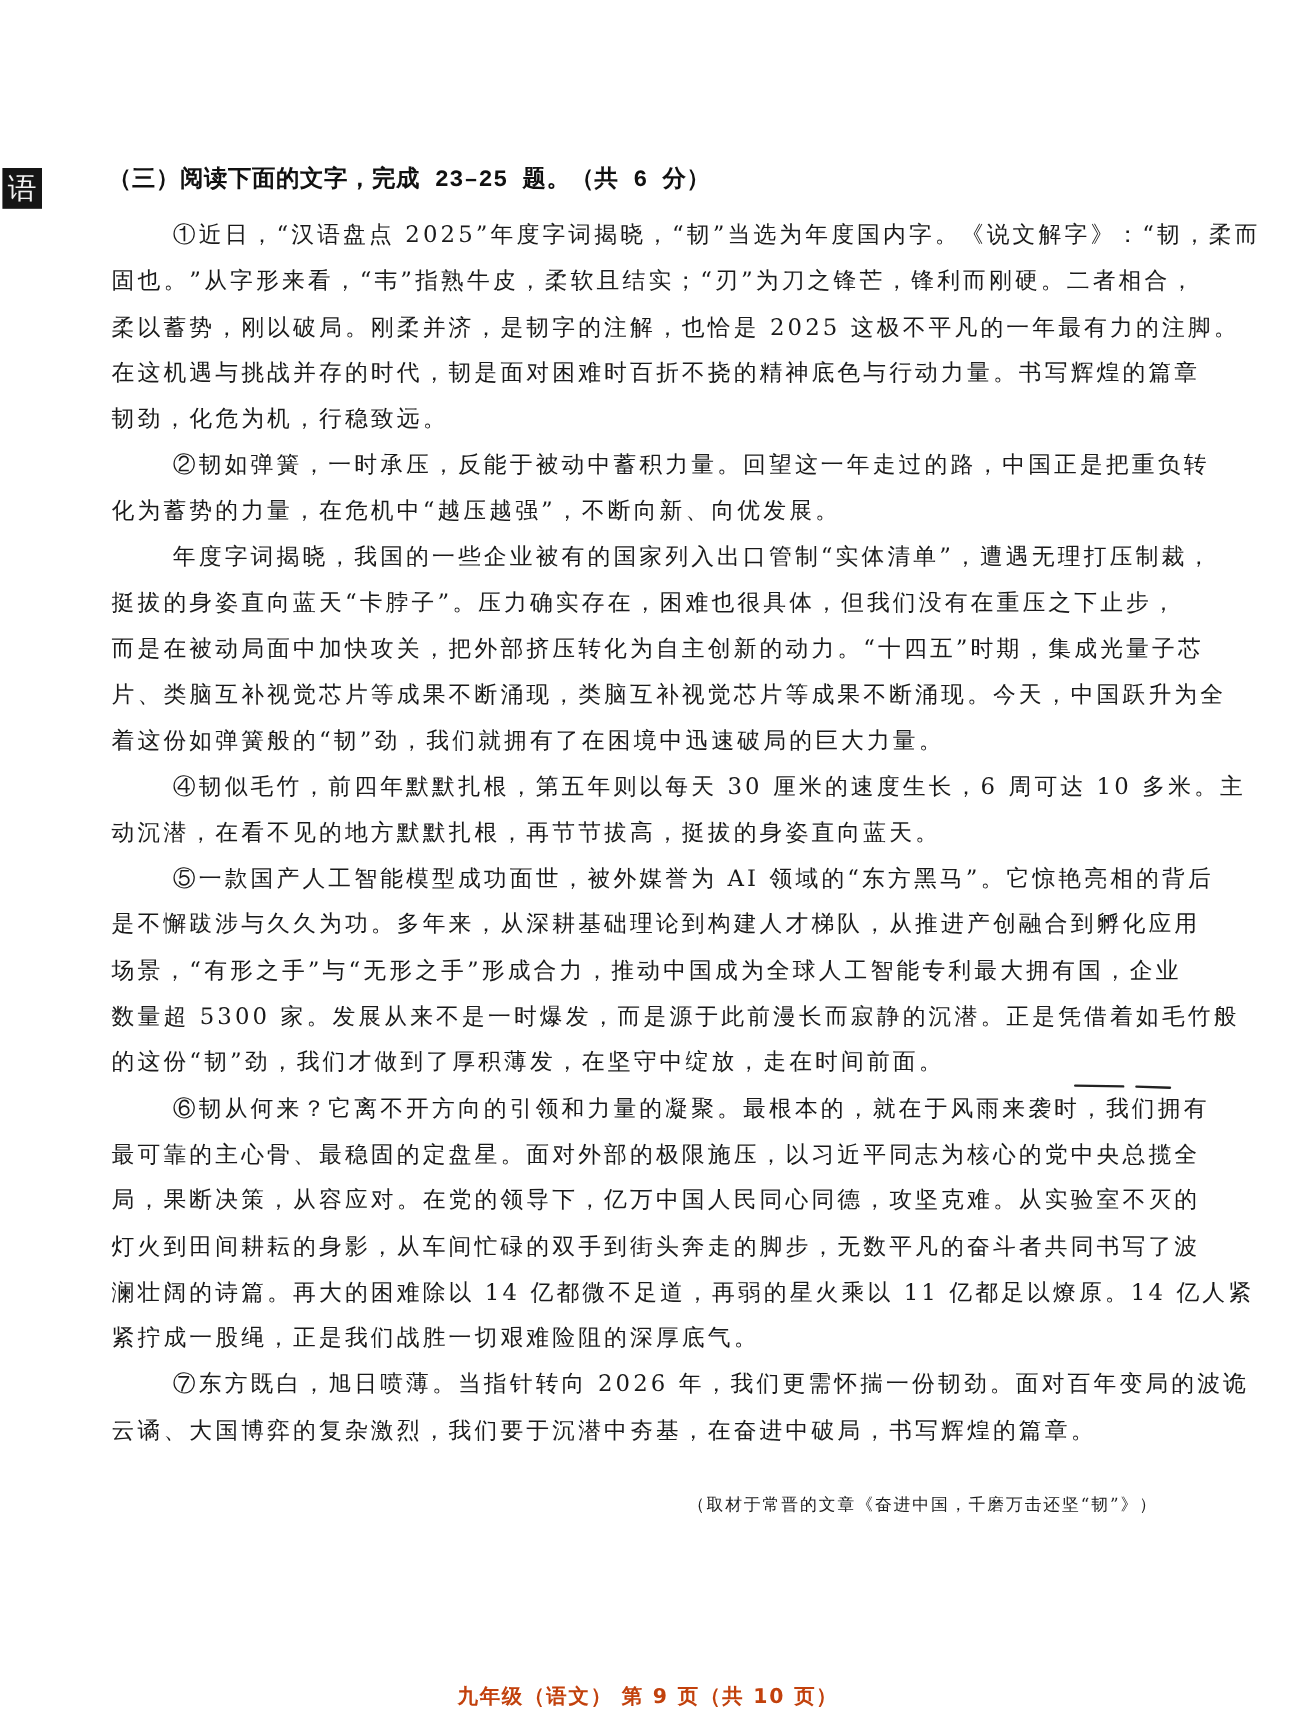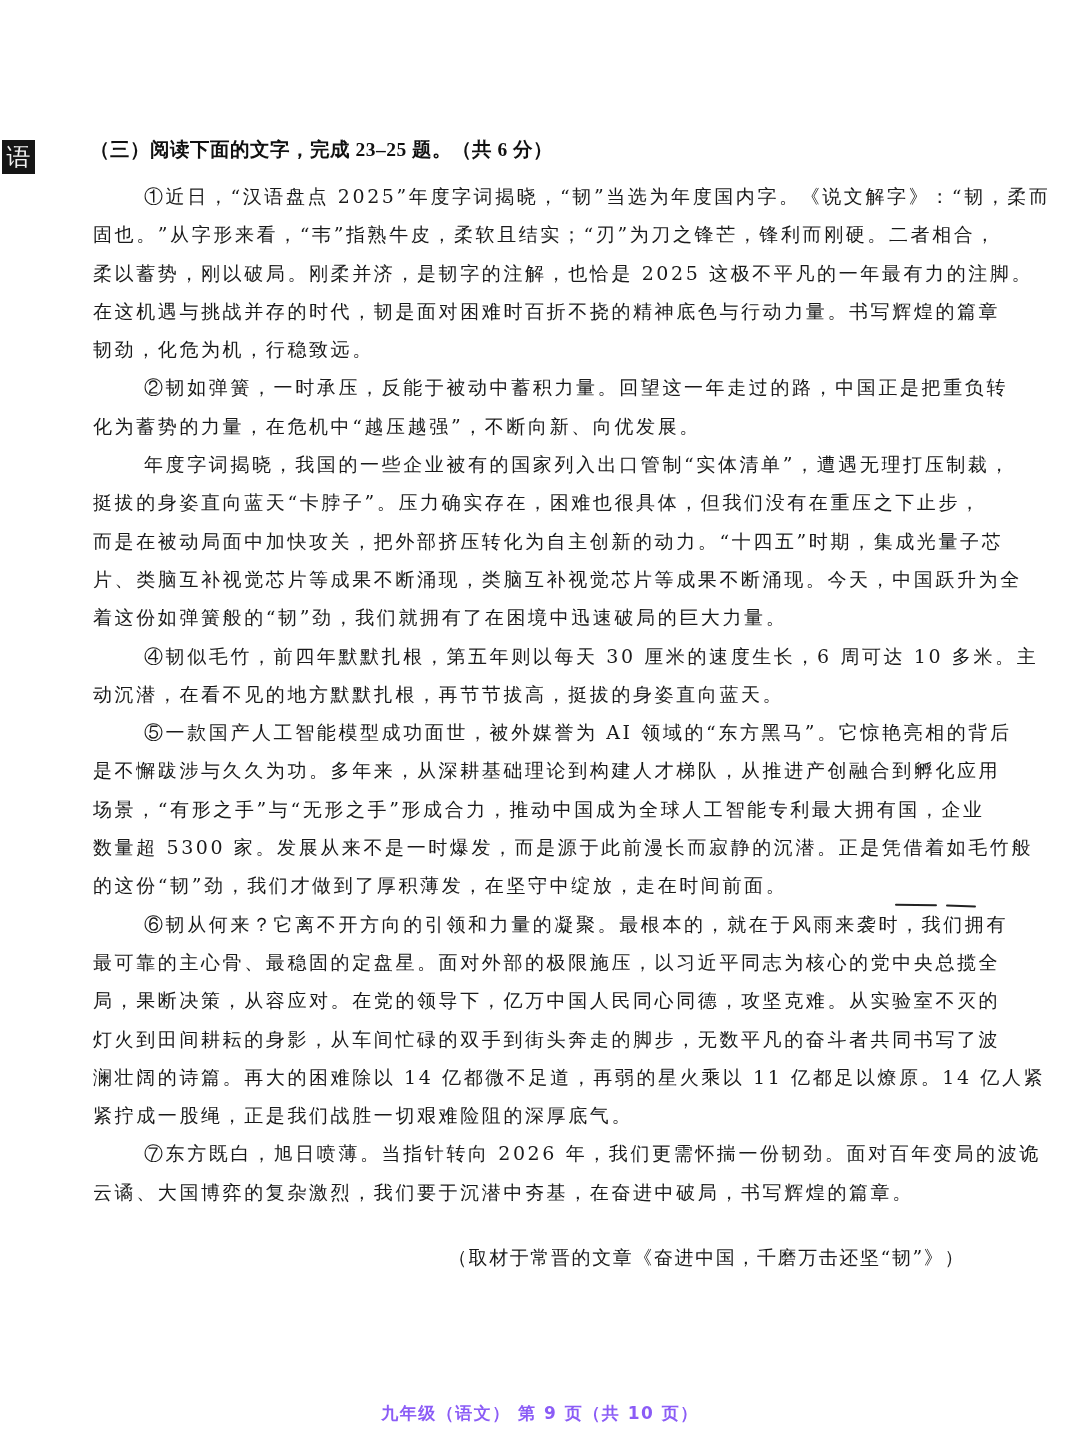--- a/index.html
+++ b/index.html
@@ -25,21 +25,21 @@
       color: #f2f2f2;
       font-family: "DejaVu Sans", sans-serif;
       font-size: 24px;
       line-height: 34px;
       text-align: center;
     }
     .section-heading {
       position: absolute;
       left: 90px;
       top: 136px;
-      font-family: Liberation Serif, serif;
+      font-family: Liberation Mono, monospace;
       font-weight: bold;
       font-size: 19.5px;
       line-height: 28px;
       letter-spacing: 0.5px;
       color: #111;
       white-space: nowrap;
     }
     .body-text {
       position: absolute;
       left: 93px;
@@ -58,35 +58,35 @@
     .line.indent {
       padding-left: 51px;
     }
     .line.last {
       text-align-last: left;
     }
     .source {
       position: absolute;
       right: 115px;
       top: 1245px;
-      font-size: 19px;
+      font-size: 14px;
       letter-spacing: 1.6px;
       white-space: nowrap;
     }
     .footer {
       position: absolute;
       left: 0;
       width: 1080px;
       top: 1402px;
       text-align: center;
       font-family: "DejaVu Sans", "Liberation Sans", sans-serif;
       font-weight: bold;
       font-size: 17px;
       letter-spacing: 1.5px;
-      color: #8b5cf6;
+      color: #c2410c;
     }
     .pen-mark {
       position: absolute;
       height: 2px;
       background: #222;
       border-radius: 1px;
     }
   </style>
 </head>
 <body>

